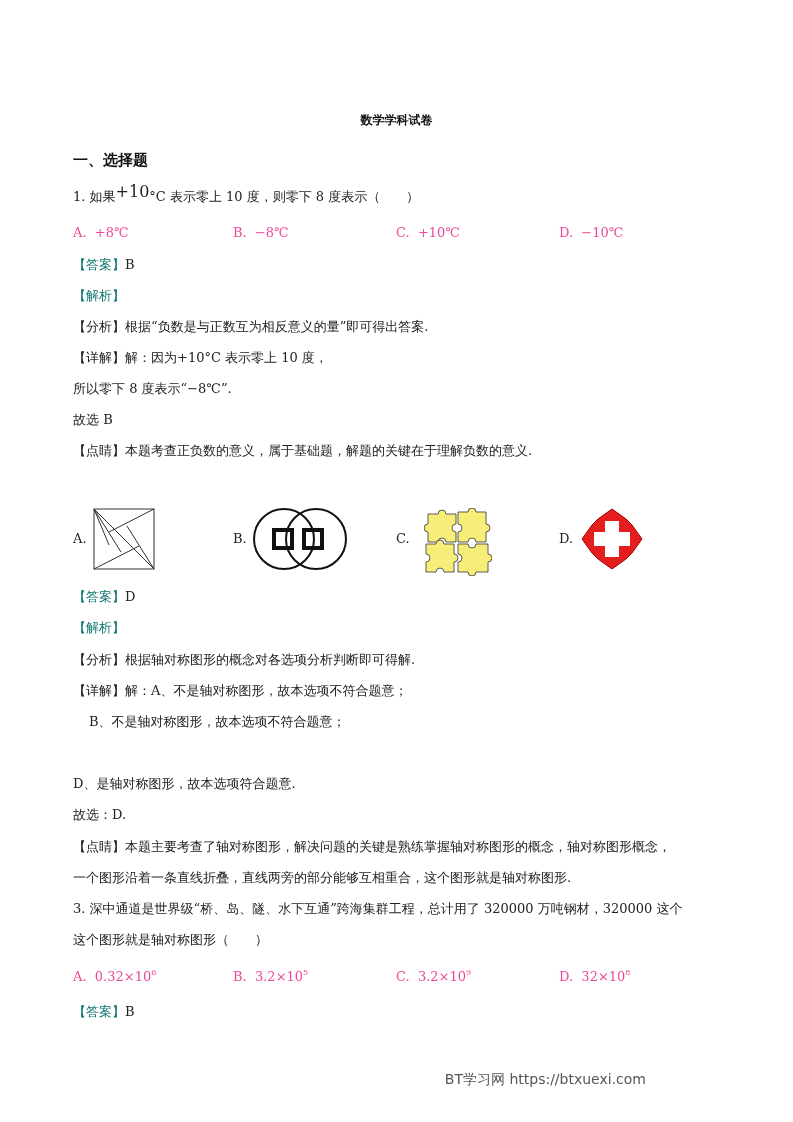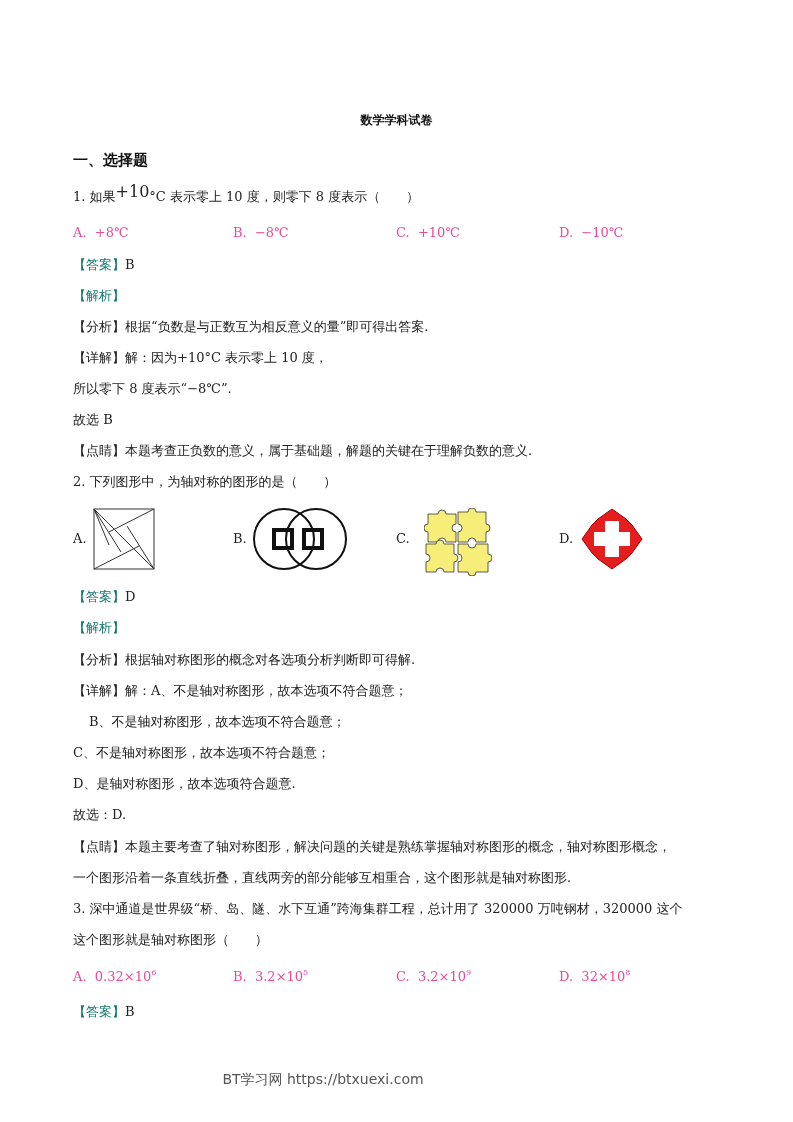--- a/index.html
+++ b/index.html
@@ -20,21 +20,21 @@
     white-space:nowrap; color:#222;
   }
   .sec { font-weight:bold; font-size:15px; color:#111; }
   .blue { color:#0f766e; }
   .opt { position:absolute; font-size:13px; white-space:nowrap; color:#ec4899; }
   .big { font-size:16px; }
   sup { font-size:8px; vertical-align: 6px; }
   .fig { position:absolute; }
   .figlabel { position:absolute; font-size:13px; color:#222; }
   .footer {
-    position:absolute; top:1071px; left:0; width:646px; text-align:center;
+    position:absolute; top:1071px; left:0; width:646px; text-align:right;
     font-family:"DejaVu Sans", sans-serif; font-size:14px; color:#555;
   }
 </style>
 </head>
 <body>
 
 <div class="page">
 
   <div class="title t2">数学学科试卷</div>
 
@@ -50,21 +50,20 @@
   <div class="opt" style="left:559px;top:225px;"><span>D.</span>&nbsp; <span>−10℃</span></div>
 
   <div class="line" style="top:256px;"><span class="blue">【答案】</span><span>B</span></div>
   <div class="line blue" style="top:287px;">【解析】</div>
   <div class="line" style="top:318px;"><span>【分析】</span><span>根据“负数是与正数互为相反意义的量”即可得出答案.</span></div>
   <div class="line" style="top:349px;"><span>【详解】</span><span>解：因为+10°C 表示零上 10 度，</span></div>
   <div class="line" style="top:380px;">所以零下 8 度表示“−8℃”.</div>
   <div class="line" style="top:411px;">故选 B</div>
   <div class="line" style="top:442px;"><span>【点睛】</span><span>本题考查正负数的意义，属于基础题，解题的关键在于理解负数的意义.</span></div>
 
-  <div class="line" style="top:473px;">2. 下列图形中，为轴对称的图形的是（　　）</div>
 
   <div class="figlabel" style="left:73px;top:531px;">A.</div>
   <svg class="fig" style="left:93px;top:508px;" width="62" height="62" viewBox="0 0 62 62">
     <rect x="1" y="1" width="60" height="60" fill="none" stroke="#333" stroke-width="1"></rect>
     <line x1="1" y1="1" x2="61" y2="61" stroke="#333" stroke-width="1" transform="rotate(0)"></line>
     <polyline points="1,1 38,61" fill="none" stroke="#333" stroke-width="0"></polyline>
     <line x1="1" y1="1" x2="16" y2="37" stroke="#333"></line>
     <line x1="16" y1="37" x2="61" y2="61" stroke="#333" stroke-opacity="0"></line>
     <line x1="61" y1="1" x2="16" y2="24" stroke="#333"></line>
     <line x1="61" y1="61" x2="34" y2="18" stroke="#333"></line>
@@ -94,21 +93,20 @@
   <svg class="fig" style="left:580px;top:507px;" width="64" height="64" viewBox="0 0 64 64">
     <path d="M32,2 L46,12 L52,18 L62,32 L52,46 L46,52 L32,62 L18,52 L12,46 L2,32 L12,18 L18,12 Z" fill="#e41e1e" stroke="#a00" stroke-width="1"></path>
     <path d="M25,14 h14 v11 h11 v14 h-11 v11 h-14 v-11 h-11 v-14 h11 z" fill="#ffffff"></path>
   </svg>
 
   <div class="line" style="top:588px;"><span class="blue">【答案】</span><span>D</span></div>
   <div class="line blue" style="top:619px;">【解析】</div>
   <div class="line" style="top:651px;"><span>【分析】</span><span>根据轴对称图形的概念对各选项分析判断即可得解.</span></div>
   <div class="line" style="top:682px;"><span>【详解】</span><span>解：A、不是轴对称图形，故本选项不符合题意；</span></div>
   <div class="line" style="top:713px;margin-left:16px;">B、不是轴对称图形，故本选项不符合题意；</div>
-  <div class="line" style="top:744px;">C、不是轴对称图形，故本选项不符合题意；</div>
   <div class="line" style="top:775px;">D、是轴对称图形，故本选项符合题意.</div>
   <div class="line" style="top:806px;">故选：D.</div>
   <div class="line" style="top:838px;"><span>【点睛】</span><span>本题主要考查了轴对称图形，解决问题的关键是熟练掌握轴对称图形的概念，轴对称图形概念，</span></div>
   <div class="line" style="top:869px;">一个图形沿着一条直线折叠，直线两旁的部分能够互相重合，这个图形就是轴对称图形.</div>
 
   <div class="line" style="top:900px;">3. 深中通道是世界级“桥、岛、隧、水下互通”跨海集群工程，总计用了 320000 万吨钢材，320000 这个</div>
   <div class="line" style="top:931px;">这个图形就是轴对称图形（　　）</div>
 
   <div class="opt" style="left:73px;top:968px;"><span>A.</span>&nbsp; <span>0.32×10</span><sup>6</sup></div>
   <div class="opt" style="left:233px;top:968px;"><span>B.</span>&nbsp; <span>3.2×10</span><sup>5</sup></div>

